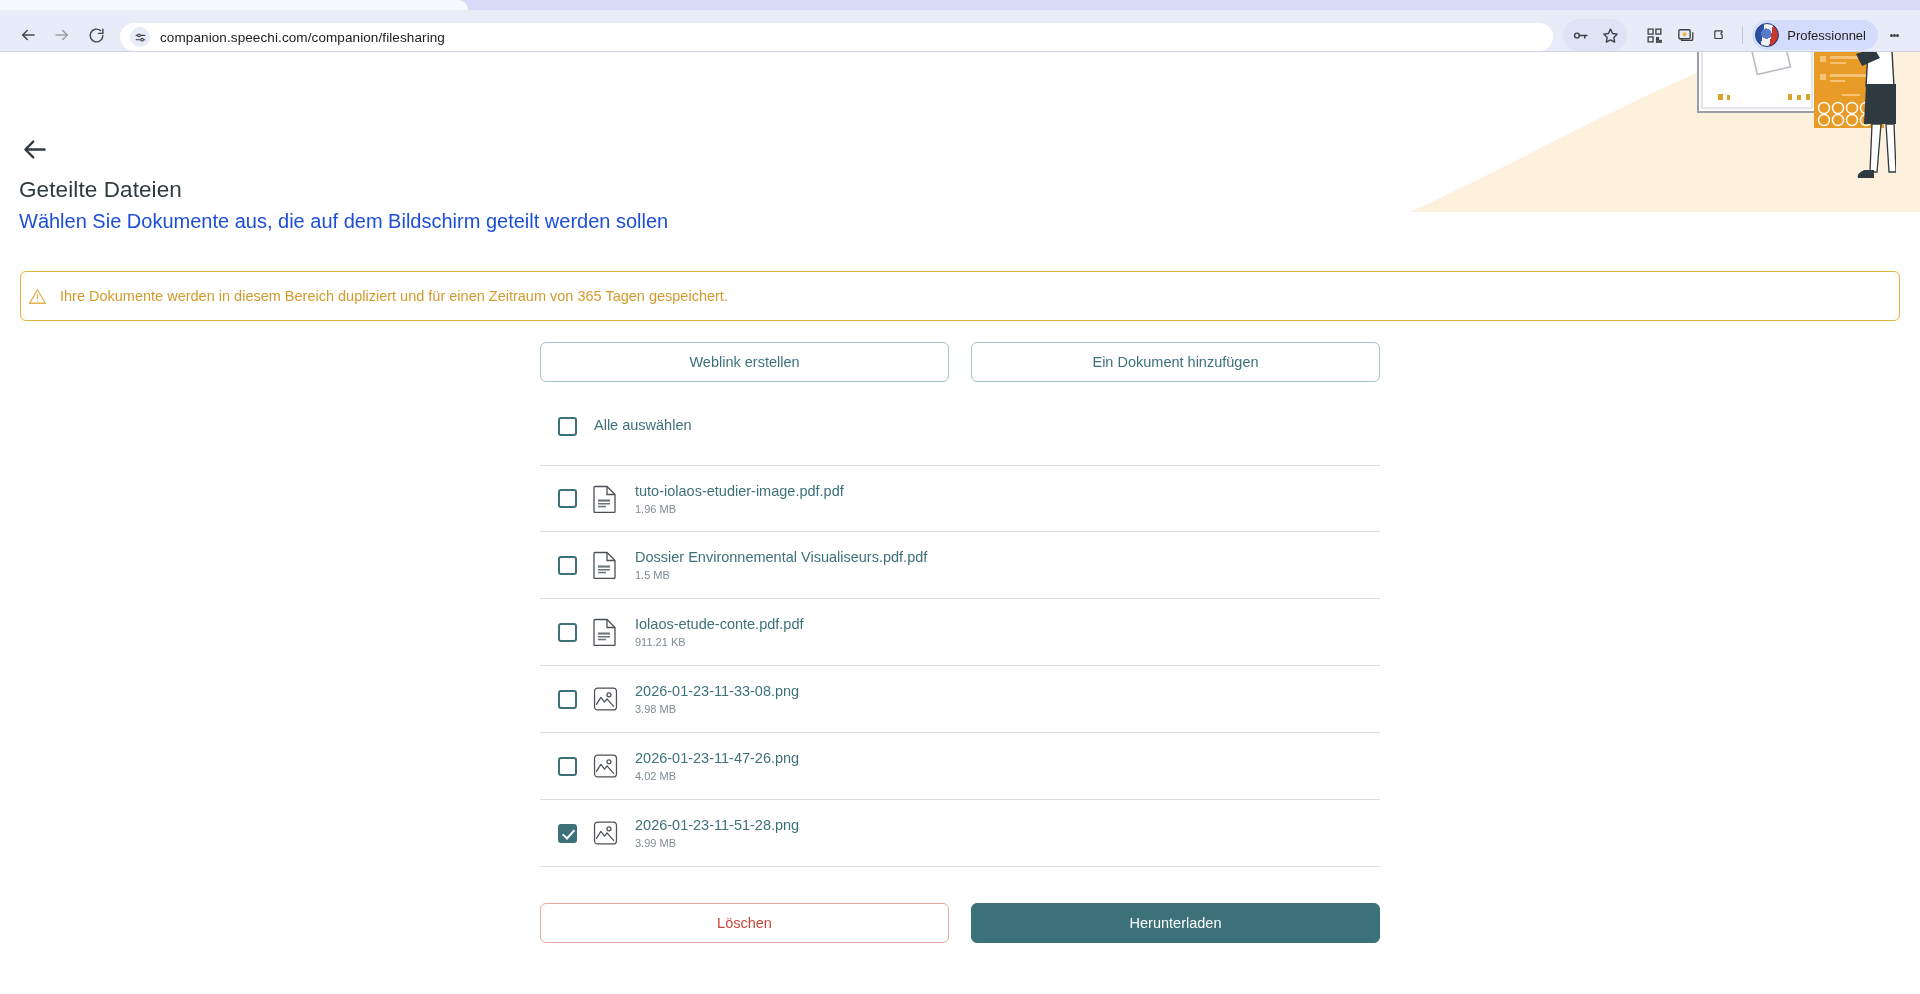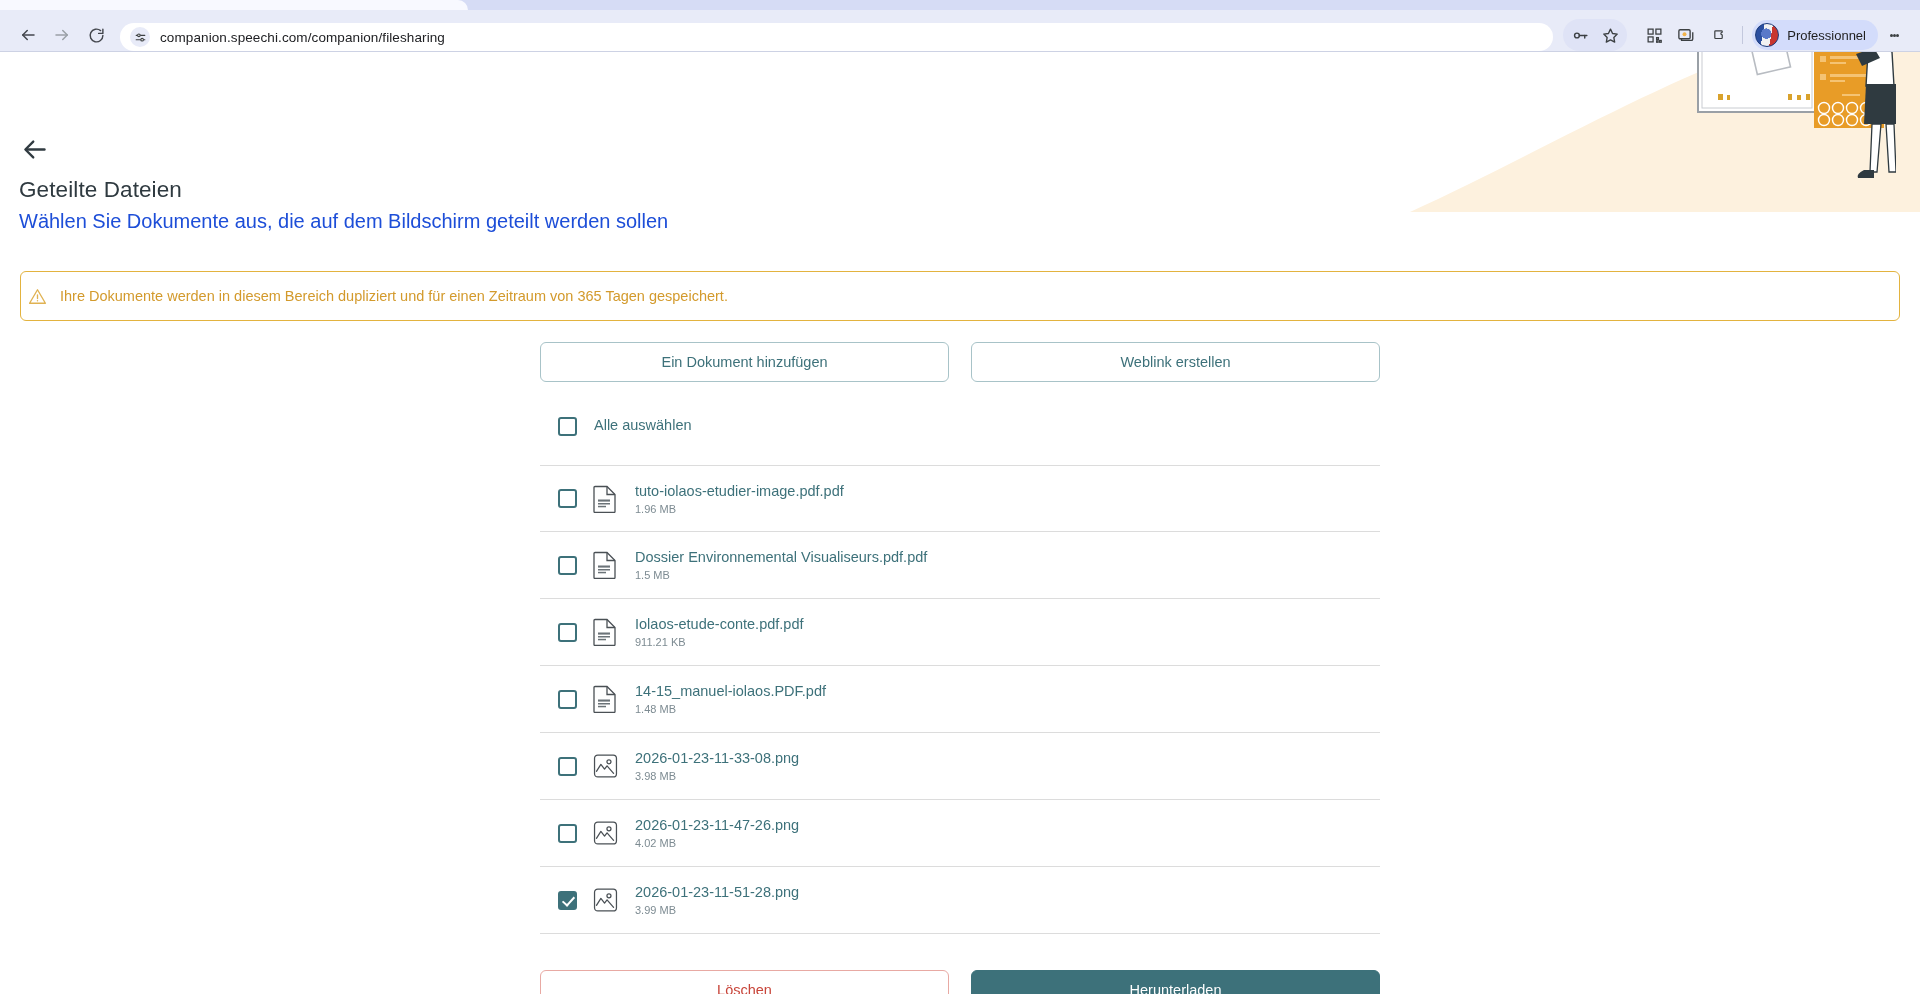--- a/index.html
+++ b/index.html
@@ -339,22 +339,22 @@
       <path d="M12 3.5 L22 20.5 H2 Z"></path>
         <line x1="12" y1="10" x2="12" y2="14.6" stroke-linecap="round"></line>
         <circle cx="12" cy="17.4" r="0.9" fill="#e0b252" stroke="none"></circle>
     </svg>
     <span class="wtext">Ihre Dokumente werden in diesem Bereich dupliziert und für einen Zeitraum von 365 Tagen gespeichert.</span>
   </div>
 
   <div class="content">
 
     <div class="top-actions">
+      <button class="btn btn-outline-teal">Weblink erstellen</button>
       <button class="btn btn-outline-teal">Ein Dokument hinzufügen</button>
-      <button class="btn btn-outline-teal">Weblink erstellen</button>
     </div>
 
     <div class="select-all-row">
       <span class="cbox"></span>
       <span class="lbl">Alle auswählen</span>
     </div>
 
     <div class="file-list" id="file-list">
         <div class="file-row">
           <span class="cbox"></span>
@@ -406,38 +406,20 @@
 </svg>
           </span>
           <span class="file-meta">
             <span class="file-name">Iolaos-etude-conte.pdf.pdf</span>
             <span class="file-size">911.21 KB</span>
           </span>
         </div>
         <div class="file-row">
           <span class="cbox"></span>
           <span class="file-icon">
-            <svg width="24" height="28" viewBox="0 0 24 28" fill="none">
-  <path d="M2 1.5h12l8 8v17a1 1 0 0 1-1 1H2a1 1 0 0 1-1-1V2.5a1 1 0 0 1 1-1z" fill="#fff" stroke="#4a5055" stroke-width="1.3"></path>
-  <path d="M14 1.5v8h8" fill="none" stroke="#4a5055" stroke-width="1.3"></path>
-  <g fill="#6b7378">
-                <rect x="5" y="14.5" width="12" height="2.1"></rect>
-                <rect x="5" y="18" width="12" height="1.5"></rect>
-                <rect x="5" y="20.8" width="8" height="1.5"></rect>
-              </g>
-</svg>
-          </span>
-          <span class="file-meta">
-            <span class="file-name">14-15_manuel-iolaos.PDF.pdf</span>
-            <span class="file-size">1.48 MB</span>
-          </span>
-        </div>
-        <div class="file-row">
-          <span class="cbox"></span>
-          <span class="file-icon">
             <svg width="25" height="26" viewBox="0 0 26 26" fill="none">
   <rect x="1.6" y="1.6" width="22.8" height="22.8" rx="3.4" fill="#fff" stroke="#4a5055" stroke-width="1.3"></rect>
   <circle cx="16.6" cy="8.6" r="2.1" fill="none" stroke="#4a5055" stroke-width="1.3"></circle>
   <path d="M3.6 18.5 L8.2 11.4 L12 16.2 L14.6 12.8 L21.4 20.6" fill="none" stroke="#4a5055" stroke-width="1.3" stroke-linejoin="round" stroke-linecap="round"></path>
 </svg>
           </span>
           <span class="file-meta">
             <span class="file-name">2026-01-23-11-33-08.png</span>
             <span class="file-size">3.98 MB</span>
           </span>

